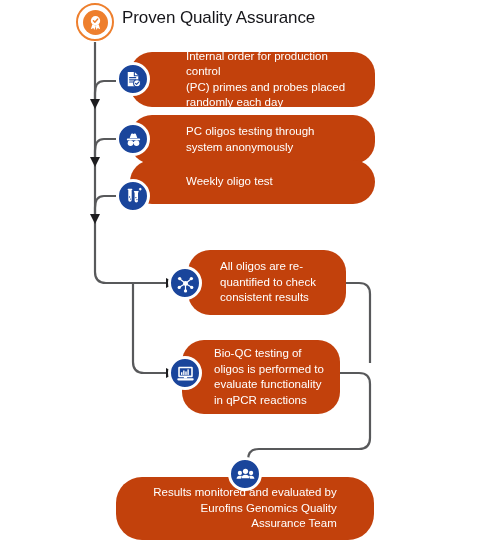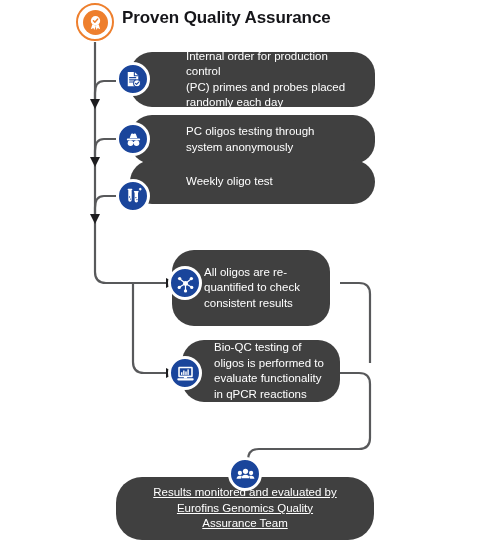--- a/index.html
+++ b/index.html
@@ -53,30 +53,30 @@
     background: #ee7f2d;
     display: flex;
     align-items: center;
     justify-content: center;
   }
   .page-title {
     position: absolute;
     left: 122px;
     top: 8px;
     font-size: 17px;
-    font-weight: bold;
+    font-weight: normal;
     color: #16161a;
     letter-spacing: -0.1px;
     white-space: nowrap;
   }
 
   
   .pill {
     position: absolute;
-    background: #404040;
+    background: #c2410c;
     border-radius: 22px;
     box-sizing: border-box;
     display: flex;
     align-items: center;
     z-index: 2;
   }
   .pill .pill-text {
     color: #ffffff;
     font-size: 11.5px;
     line-height: 15.5px;
@@ -84,23 +84,22 @@
   }
   .pill.left-icon .pill-text {
     padding-left: 56px;
     padding-right: 14px;
   }
   .pill.centered {
     justify-content: center;
     border-radius: 26px;
   }
   .pill.centered .pill-text {
-    text-align: center;
+    text-align: right;
     padding: 0 20px;
-    text-decoration: underline;
   }
 
   
   .node-icon {
     position: absolute;
     width: 34px;
     height: 34px;
     border-radius: 50%;
     background: #1a459b;
     border: 3px solid #ffffff;
@@ -210,21 +209,21 @@
         <circle cx="15" cy="13.4" r="0.85"></circle>
         <circle cx="16.4" cy="16" r="0.8"></circle>
       </g>
       <g stroke="#ffffff" stroke-width="1.5" stroke-linecap="round">
         <line x1="19.5" y1="2.6" x2="21.6" y2="2.6"></line>
         <line x1="20.55" y1="1.55" x2="20.55" y2="3.65"></line>
       </g>
     </svg>
   </div>
 
-  <div class="pill left-icon" style="left:172px; top:250px; width:158px; height:76px;">
+  <div class="pill left-icon" style="left:188px; top:250px; width:158px; height:65px;">
     <span class="pill-text" style="padding-left:32px; padding-right:12px;">All oligos are re-
 quantified to check
 consistent results</span>
   </div>
   <div class="node-icon" style="left:168px; top:266px;">
     <svg width="19" height="19" viewBox="0 0 24 24" aria-hidden="true">
       <g stroke="#ffffff" stroke-width="1.5" stroke-linecap="round">
         <line x1="12" y1="12" x2="5" y2="6.4"></line>
         <line x1="12" y1="12" x2="19" y2="6.4"></line>
         <line x1="12" y1="12" x2="4.7" y2="16.4"></line>
@@ -235,21 +234,21 @@
         <circle cx="12" cy="12" r="3.1"></circle>
         <circle cx="4.6" cy="5.8" r="2.15"></circle>
         <circle cx="19.4" cy="5.8" r="2.15"></circle>
         <circle cx="4.1" cy="17" r="2.05"></circle>
         <circle cx="19.9" cy="17" r="2.05"></circle>
         <circle cx="12" cy="21.4" r="2.05"></circle>
       </g>
     </svg>
   </div>
 
-  <div class="pill left-icon" style="left:182px; top:340px; width:158px; height:62px;">
+  <div class="pill left-icon" style="left:182px; top:340px; width:158px; height:74px;">
     <span class="pill-text" style="padding-left:32px; padding-right:12px;">Bio-QC testing of
 oligos is performed to
 evaluate functionality
 in qPCR reactions</span>
   </div>
   <div class="node-icon" style="left:168px; top:356px;">
     <svg width="19" height="19" viewBox="0 0 24 24" aria-hidden="true">
       <rect x="2.8" y="3.4" width="18.4" height="13.2" rx="1.5" fill="#ffffff"></rect>
       <rect x="4.8" y="5.4" width="14.4" height="9.2" fill="#1a459b"></rect>
       <g fill="#ffffff">

